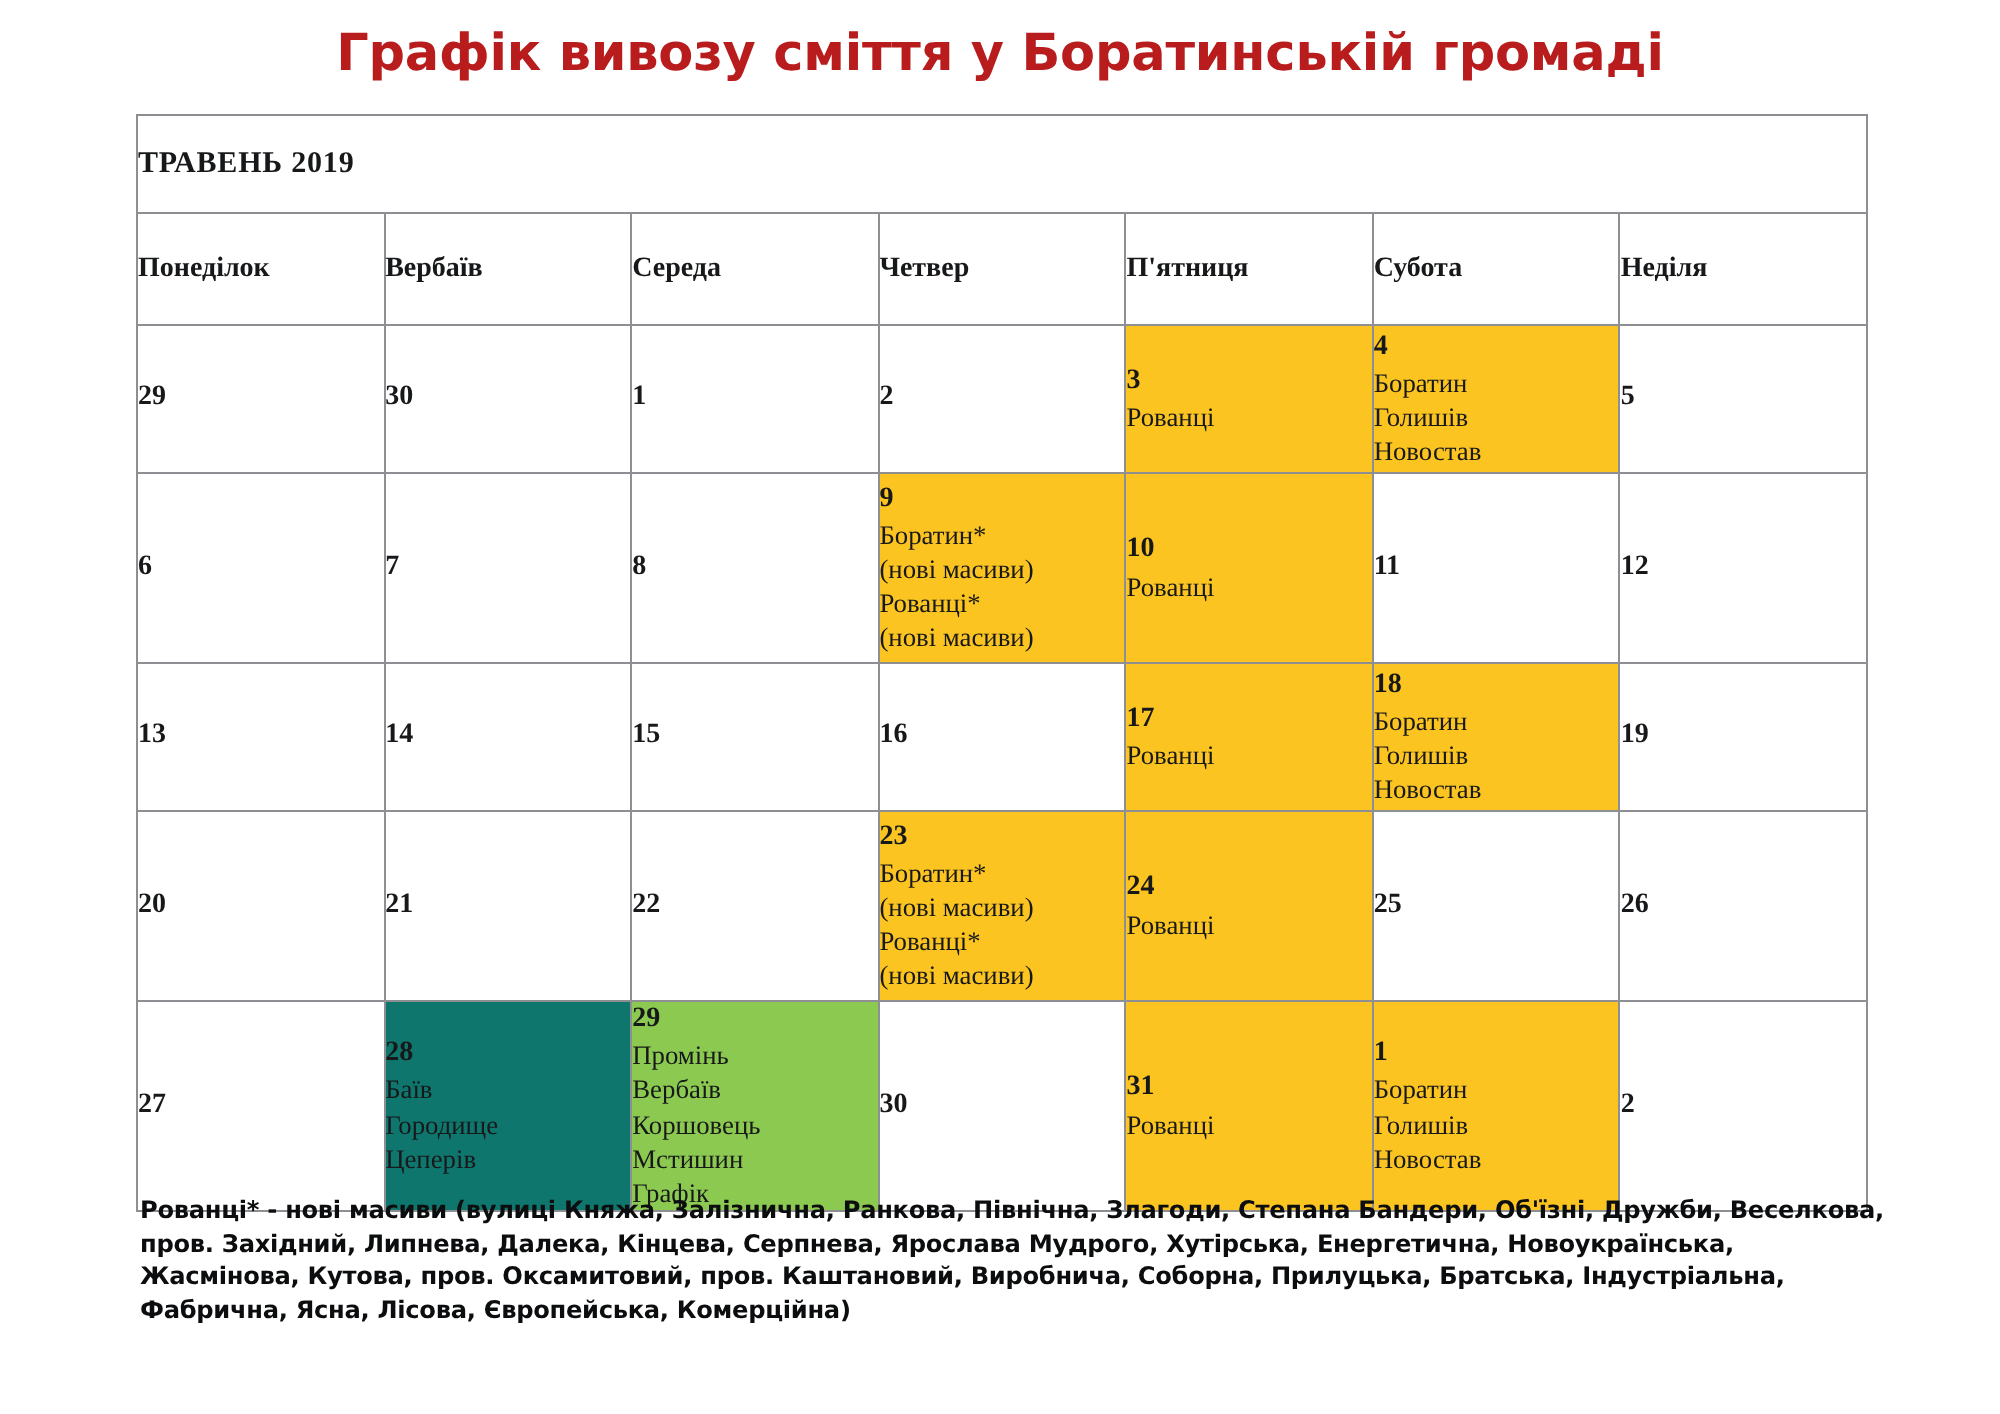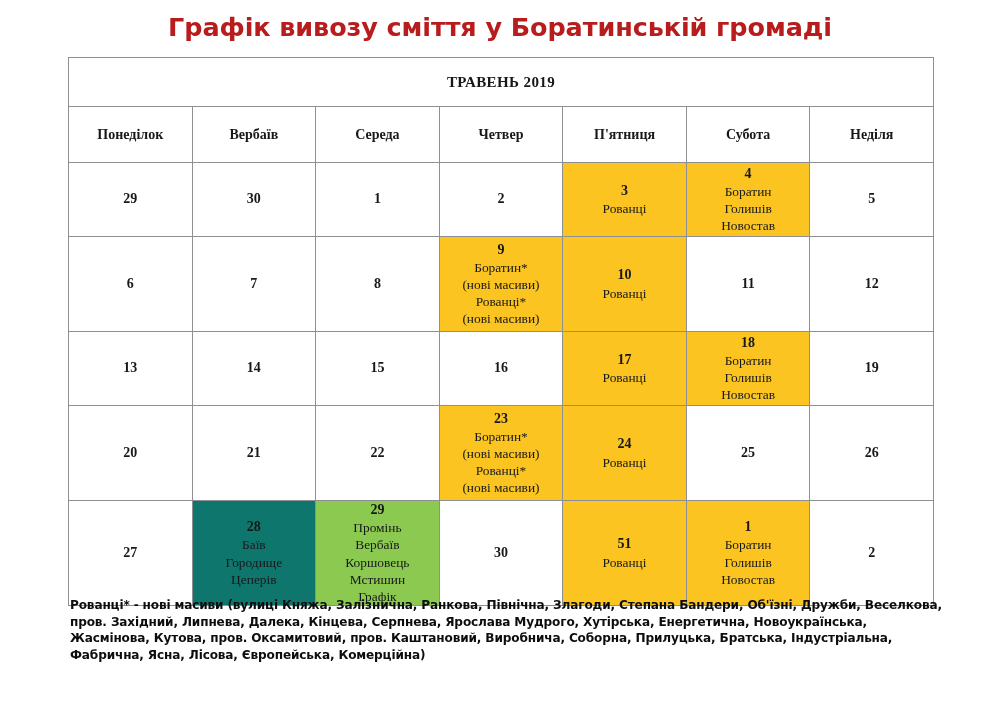--- a/index.html
+++ b/index.html
@@ -39,21 +39,21 @@
     width: 866px;
   }
   table.cal {
     border-collapse: collapse;
     width: 866px;
     table-layout: fixed;
     border: 1px solid #8d8f92;
   }
   table.cal td, table.cal th {
     border: 1px solid #8d8f92;
-    text-align: center;
+    text-align: left;
     vertical-align: middle;
     padding: 0;
   }
   .month-cell {
     height: 48px;
     font-family: "Liberation Serif", "DejaVu Serif", serif;
     font-weight: bold;
     font-size: 15px;
     letter-spacing: 0.4px;
     border-left: 1px solid #8d8f92;
@@ -277,21 +277,21 @@
                 <span>Вербаїв</span>
                 <span>Коршовець</span>
                 <span>Мстишин</span>
                 <span>Графік</span>
               </span>
             </td>
             <td class="day c-white tall">
               <span class="dnum">30</span>
             </td>
             <td class="day c-yellow tall">
-              <span class="dnum">51</span>
+              <span class="dnum">31</span>
               <span class="dlist">
                 <span>Рованці</span>
               </span>
             </td>
             <td class="day c-yellow tall">
               <span class="dnum">1</span>
               <span class="dlist">
                 <span>Боратин</span>
                 <span>Голишів</span>
                 <span>Новостав</span>

